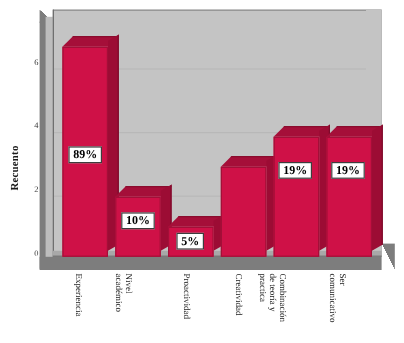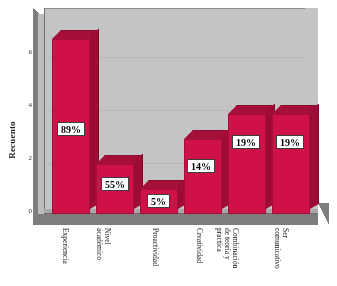--- a/index.html
+++ b/index.html
@@ -318,23 +318,22 @@
       <div class="face"></div>
     </div>
 
     <div class="bar" style="left:239px; width:38px; height:100px;">
       <div class="top"></div>
       <div class="side"></div>
       <div class="face"></div>
     </div>
 
     <div class="data-label" style="left:24px;  top:114px;">89%</div>
-    <div class="data-label" style="left:68px;  top:169px;">55%</div>
+    <div class="data-label" style="left:68px;  top:169px;">10%</div>
     <div class="data-label" style="left:114px; top:186px;">5%</div>
-    <div class="data-label" style="left:154px; top:151px;">14%</div>
     <div class="data-label" style="left:199px; top:127px;">19%</div>
     <div class="data-label" style="left:243px; top:127px;">19%</div>
 
   </div>
 
   <div id="cat-labels">
 
     <div class="cat-label" style="left:36px;">
       <span>Experiencia</span>
     </div>

